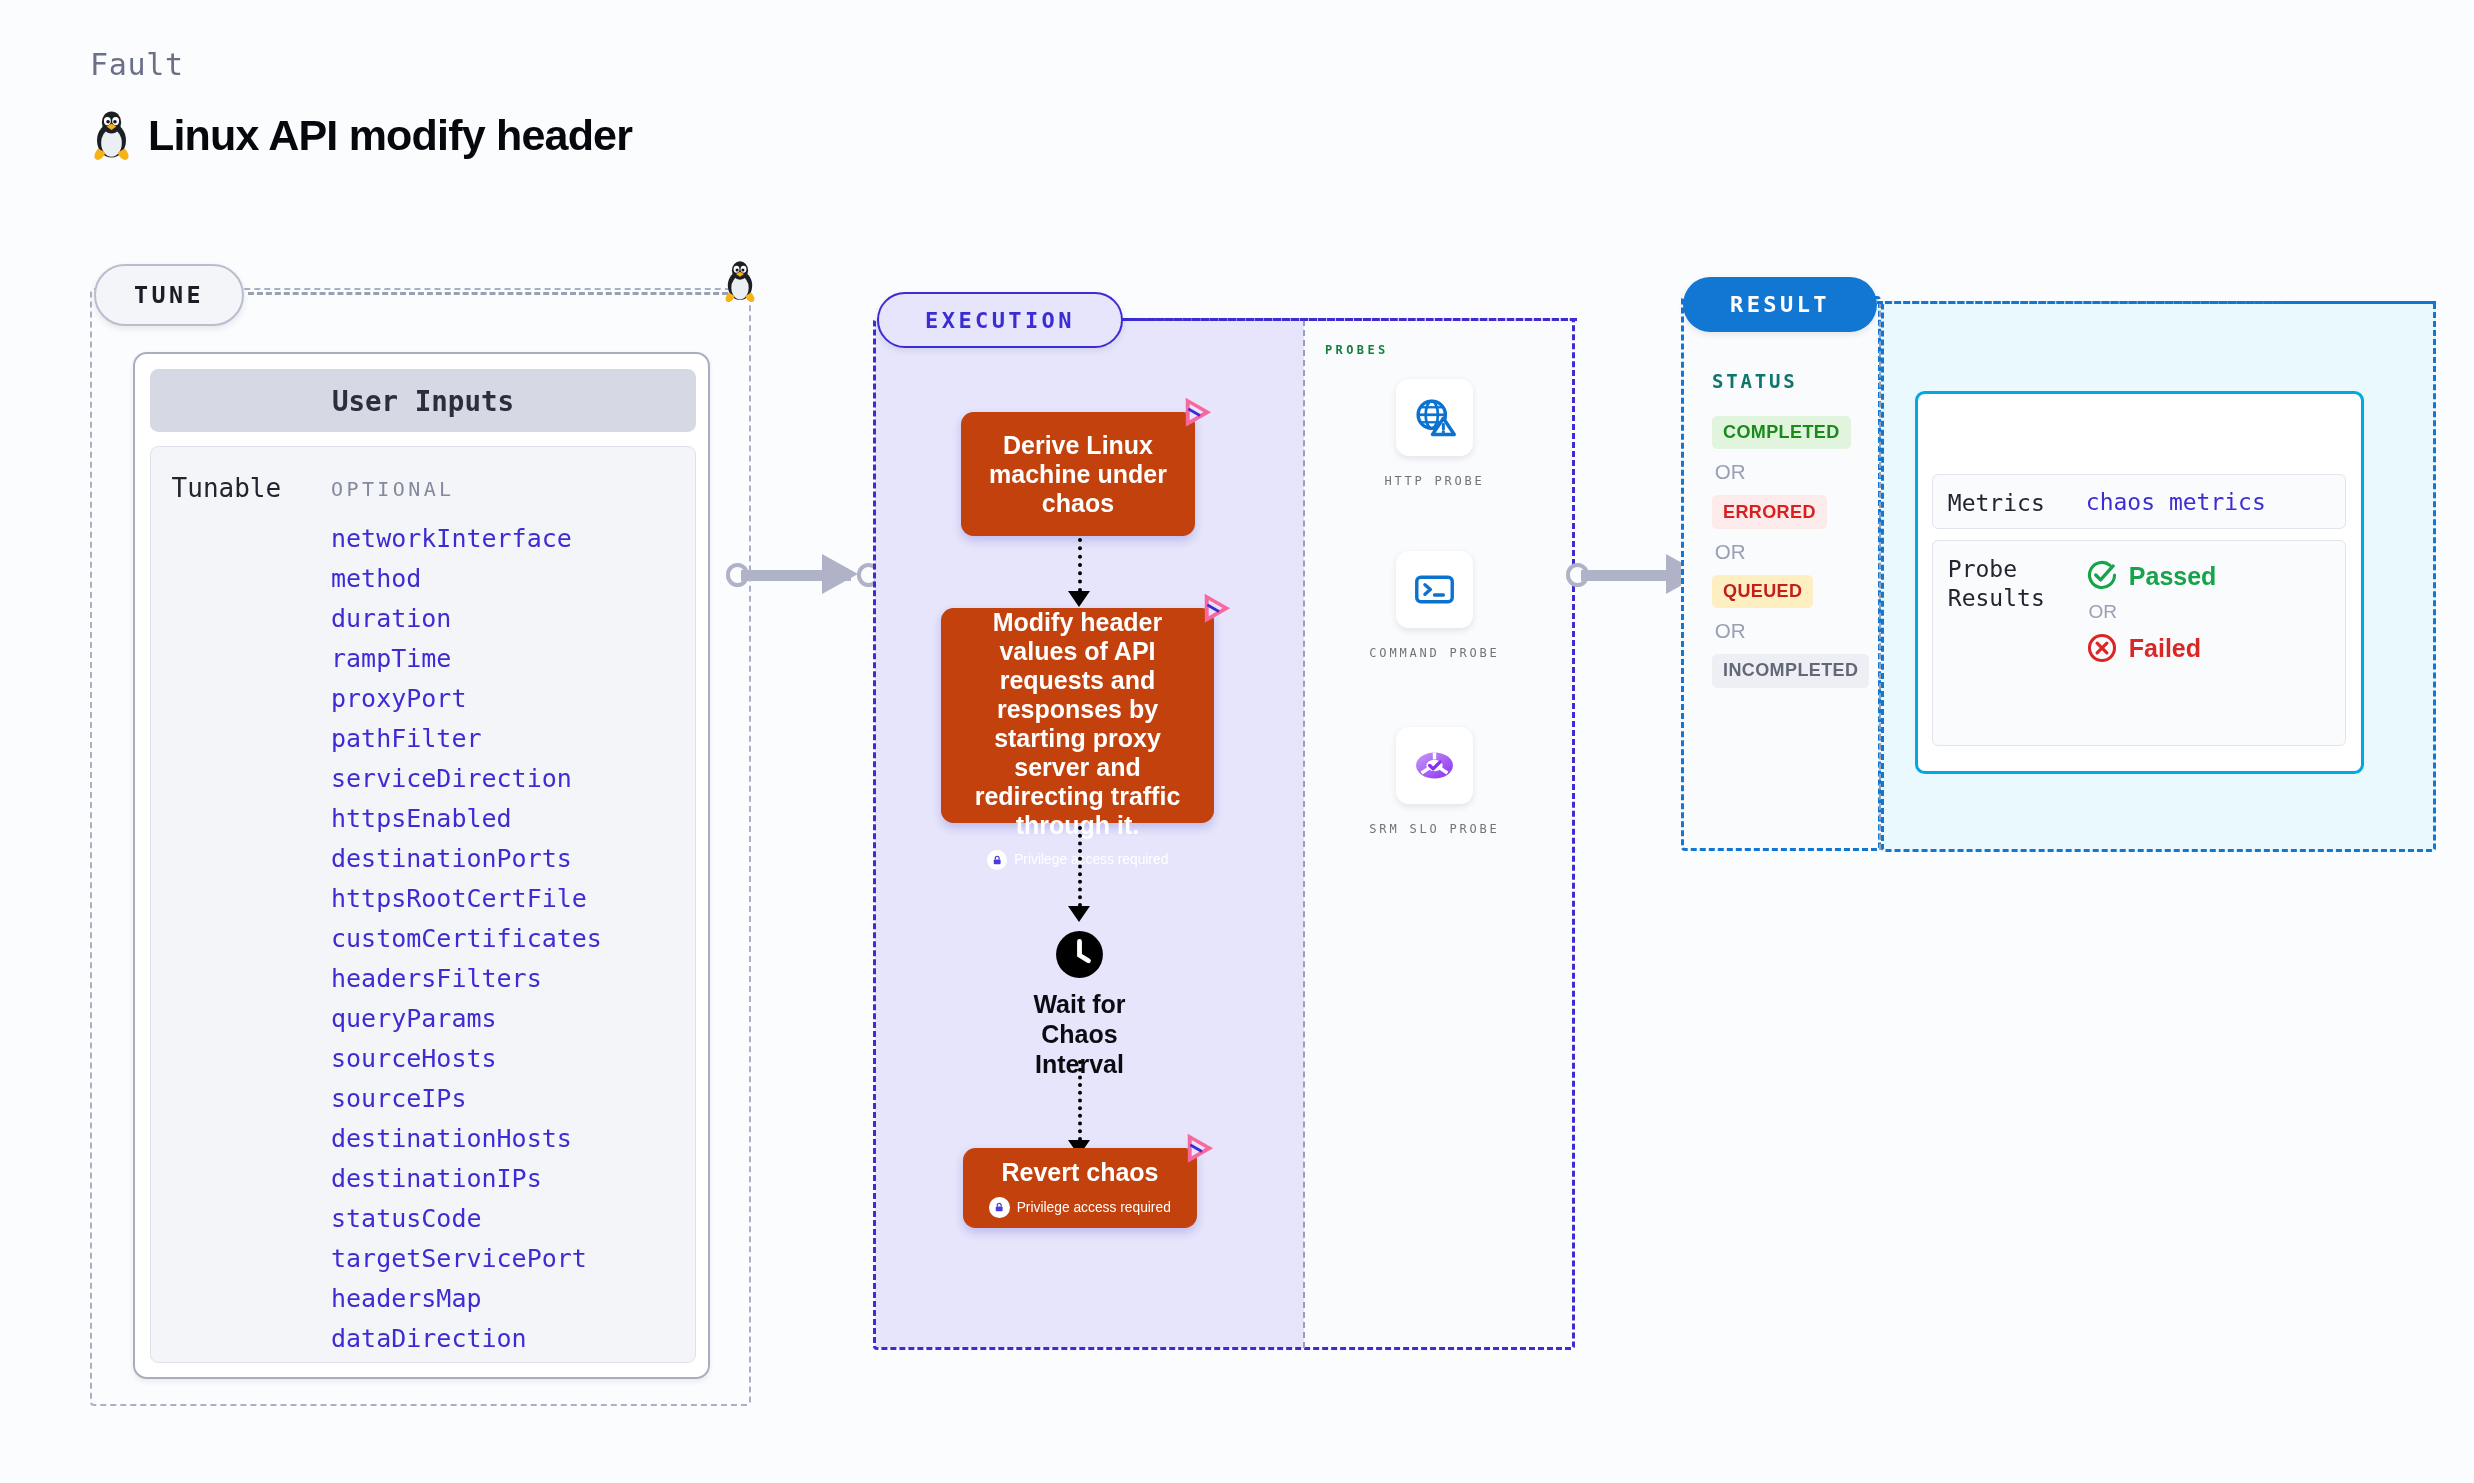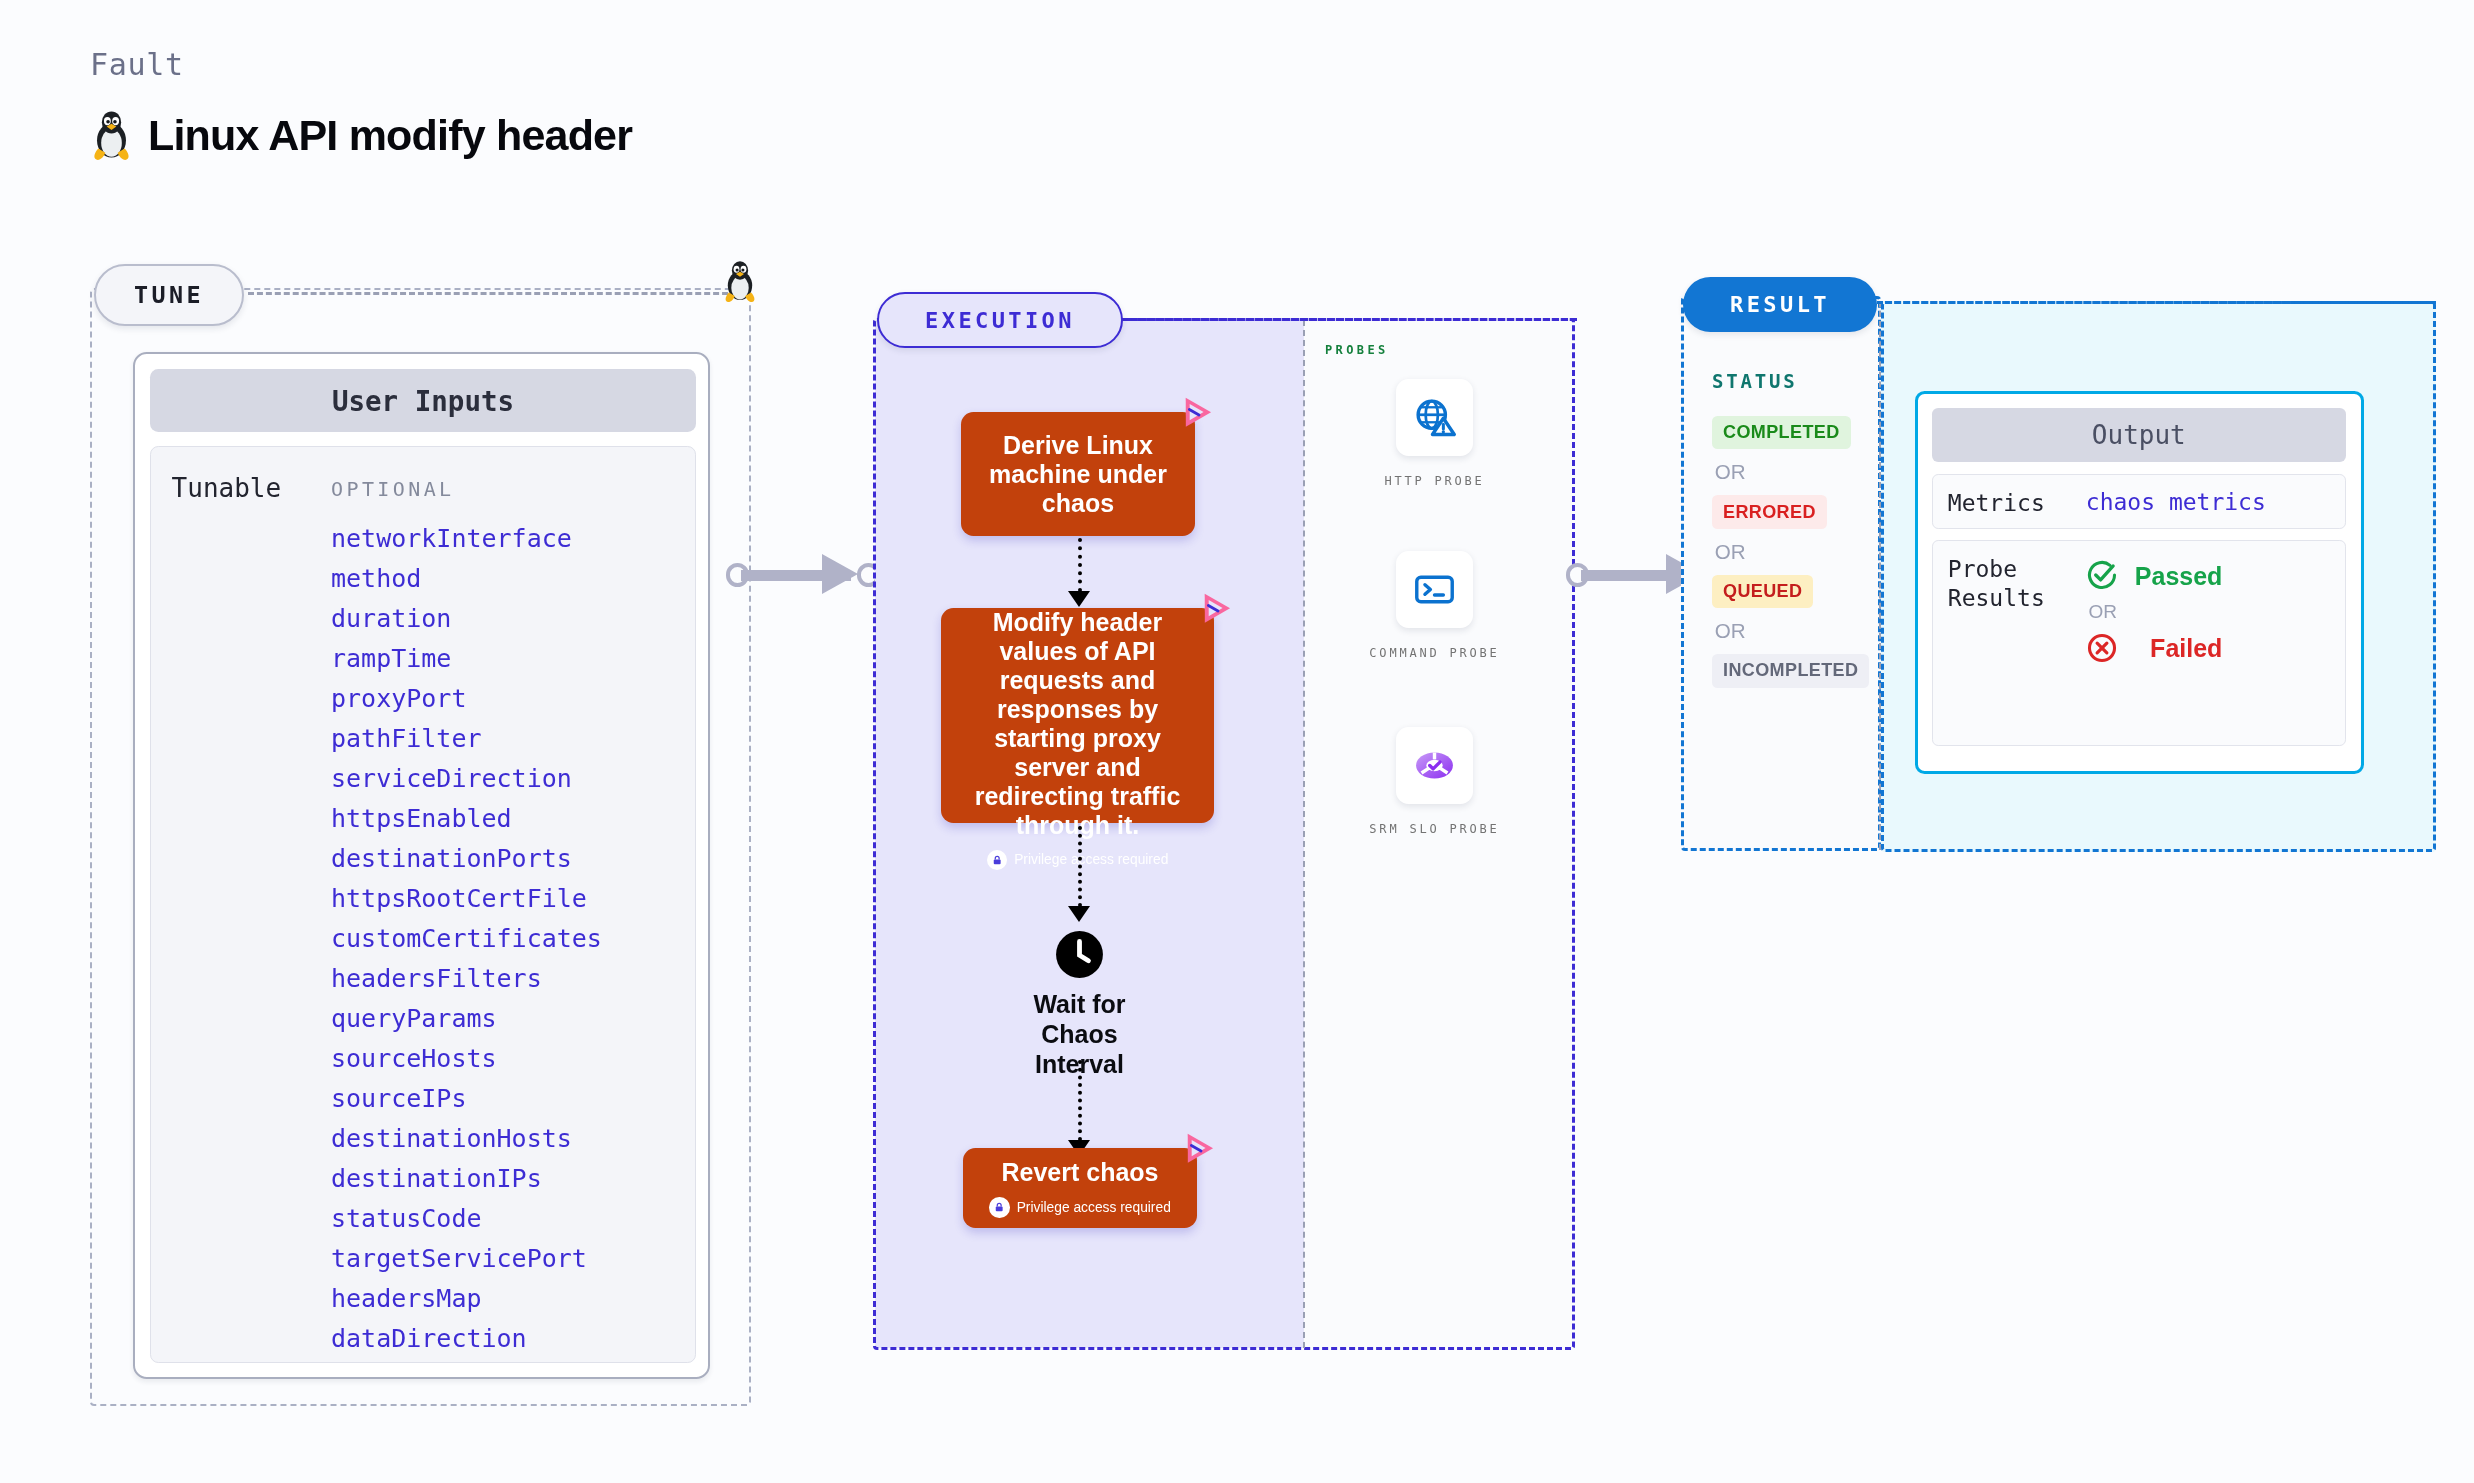--- a/index.html
+++ b/index.html
@@ -209,21 +209,21 @@
   #out-probes  { top: 146px; height: 206px; }
   .out-key {
     position: absolute; left: 15px; top: 13.8px;
     font-family: "DejaVu Sans Mono", monospace; font-size: 23px; color: #22242f; line-height: 29px;
   }
   .out-val-link {
     position: absolute; left: 153px; top: 13.8px;
     font-family: "DejaVu Sans Mono", monospace; font-size: 23px; color: #3d2cd4;
   }
   .probe-res-stack { position: absolute; left: 153px; top: 18px; }
-  .res-line { display: flex; align-items: center; gap: 17px; justify-content: space-between; }
+  .res-line { display: flex; align-items: center; gap: 11px; }
   .res-text { font-size: 25px; font-weight: 700; }
   .res-or { font-size: 19px; color: #9aa0b4; margin: 8.3px 0 8.3px 2.8px; }
 </style>
 </head>
 <body>
 
 <div class="stage">
 
   <div class="fault-label">Fault</div>
   <div class="title-row">
@@ -448,21 +448,20 @@
   <div class="dashed-box" id="result-status-box"></div>
   <div class="dashed-box" id="result-output-box"></div>
   <div id="result-divider"></div>
   <div class="lead-dash" id="result-lead"></div>
   <div class="chip" id="result-chip">RESULT</div>
 
   <div class="status-label">STATUS</div>
   <div class="status-stack" id="status-stack"><div class="status-badge" style="background: rgb(224, 244, 222); color: rgb(26, 138, 26);">COMPLETED</div><div class="status-or">OR</div><div class="status-badge" style="background: rgb(253, 234, 234); color: rgb(217, 32, 32);">ERRORED</div><div class="status-or">OR</div><div class="status-badge" style="background: rgb(253, 239, 194); color: rgb(196, 29, 29);">QUEUED</div><div class="status-or">OR</div><div class="status-badge" style="background: rgb(238, 239, 245); color: rgb(99, 104, 121);">INCOMPLETED</div></div>
 
   <div class="output-card">
-    <div class="out-head">Output</div>
 
     <div class="out-row" id="out-metrics">
       <div class="out-key">Metrics</div>
       <div class="out-val-link">chaos metrics</div>
     </div>
 
     <div class="out-row" id="out-probes">
       <div class="out-key" style="white-space:pre-line;">Probe
 Results</div>
       <div class="probe-res-stack">

